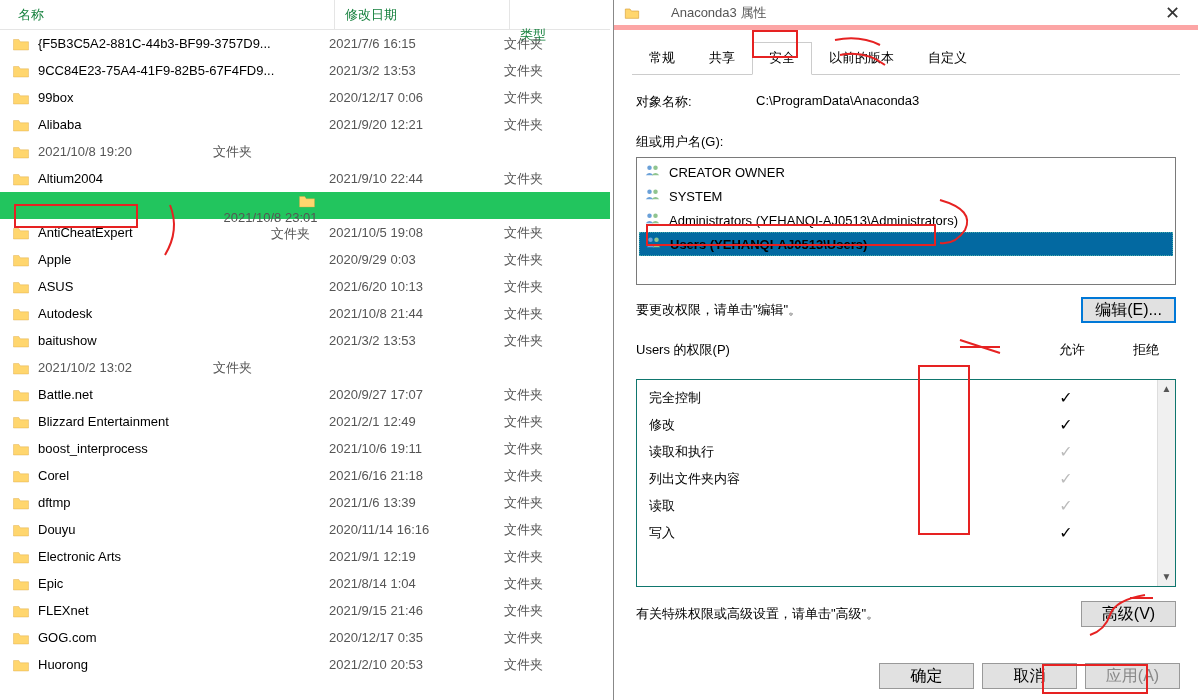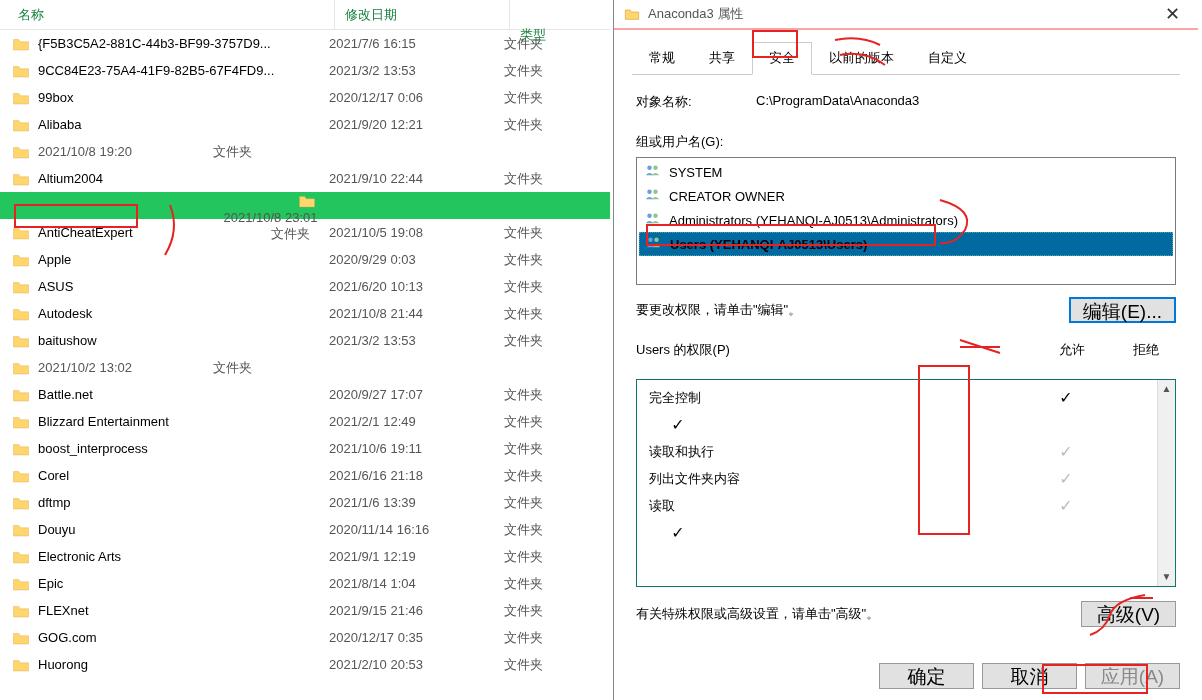--- a/index.html
+++ b/index.html
@@ -13,37 +13,37 @@
 .col-type { width: 90px; border-right: none !important; margin-top: 40px; }
 .list-body { }
 .file-row { display: flex; height: 27px; align-items: center; padding-left: 12px; }
 .file-row.selected { background: #22c55e; flex-direction: column; }
 .file-row .icon { width: 18px; height: 18px; margin-right: 8px; }
 .file-row .name { width: 291px; white-space: nowrap; overflow: hidden; text-overflow: ellipsis; }
 .file-row .date { width: 175px; color: #555; }
 .file-row .type { width: 80px; color: #555; }
 .folder-icon svg { width: 18px; height: 18px; display: block; }
 .dialog { position: absolute; left: 613px; top: 0; width: 585px; height: 700px; background: #fff; border-left: 1px solid #888; }
-.title-bar { height: 30px; display: flex; align-items: center; padding: 0 10px; border-bottom: 2px solid #fca5a5; }
+.title-bar { height: 30px; display: flex; align-items: center; padding: 0 10px; border-bottom: 5px solid #fca5a5; gap: 23px; }
 .title-bar .ticon { width: 16px; height: 16px; margin-right: 8px; }
 .title-bar .title { flex: 1; color: #555; }
 .title-bar .close { font-size: 18px; color: #333; padding: 0 8px; cursor: pointer; }
 .tabs { display: flex; border-bottom: 1px solid #ccc; margin: 12px 18px 0 18px; position: relative; }
 .tab { padding: 6px 16px; cursor: pointer; border: 1px solid transparent; position: relative; }
 .tab.active { border: 1px solid #ccc; border-bottom: 1px solid #fff; background: #fff; margin-bottom: -1px; }
 .dlg-body { padding: 18px 22px; }
 .obj-row { display: flex; margin-bottom: 22px; }
 .obj-label { width: 120px; }
 .groups-label { margin-bottom: 6px; }
 .groups-box { border: 1px solid #7a7a7a; height: 128px; overflow: auto; padding: 2px; }
 .group-item { display: flex; align-items: center; height: 24px; padding: 0 6px; cursor: pointer; }
 .group-item.selected { background: #0369a1; border: 1px dotted #4aa; font-weight: bold; }
 .group-item .gicon { width: 18px; height: 16px; margin-right: 6px; }
 .edit-row { display: flex; justify-content: space-between; align-items: center; margin: 12px 0 18px 0; }
-.win-btn { min-width: 95px; height: 26px; border: 1px solid #999; background: #e1e1e1; font-family: inherit; font-size: 19px; cursor: pointer; padding: 0 12px; }
+.win-btn { min-width: 95px; height: 26px; border: 1px solid #999; background: #e1e1e1; font-family: inherit; font-size: 16px; cursor: pointer; padding: 0 12px; }
 .win-btn.highlight { border: 2px solid #0078d7; }
 .win-btn:disabled { color: #888; }
 .perm-header { display: flex; justify-content: space-between; margin-bottom: 20px; }
 .perm-header .right { display: flex; }
 .perm-header .allow { width: 88px; text-align: center; }
 .perm-header .deny { width: 60px; text-align: center; }
 .perm-box { border: 1px solid #0f766e; height: 208px; display: flex; }
 .perm-list { flex: 1; padding: 4px 0; overflow: hidden; }
 .perm-row { display: flex; align-items: center; height: 27px; padding: 0 12px; }
 .perm-row .pname { flex: 1; }
@@ -345,30 +345,30 @@
 
     <div class="groups-label">组或用户名(G):</div>
     <div class="groups-box" id="groups-box">
         <div class="group-item">
           <span class="gicon"><svg viewBox="0 0 24 16">
               <circle cx="6" cy="5" r="3" fill="#6aa0d8"></circle>
               <circle cx="14" cy="5" r="3" fill="#8fc48f"></circle>
               <path d="M1 15 Q6 9 11 15" fill="#6aa0d8"></path>
               <path d="M9 15 Q14 9 19 15" fill="#8fc48f"></path>
             </svg></span>
-          <span>SYSTEM</span>
+          <span>CREATOR OWNER</span>
         </div>
         <div class="group-item">
           <span class="gicon"><svg viewBox="0 0 24 16">
               <circle cx="6" cy="5" r="3" fill="#6aa0d8"></circle>
               <circle cx="14" cy="5" r="3" fill="#8fc48f"></circle>
               <path d="M1 15 Q6 9 11 15" fill="#6aa0d8"></path>
               <path d="M9 15 Q14 9 19 15" fill="#8fc48f"></path>
             </svg></span>
-          <span>CREATOR OWNER</span>
+          <span>SYSTEM</span>
         </div>
         <div class="group-item">
           <span class="gicon"><svg viewBox="0 0 24 16">
               <circle cx="6" cy="5" r="3" fill="#6aa0d8"></circle>
               <circle cx="14" cy="5" r="3" fill="#8fc48f"></circle>
               <path d="M1 15 Q6 9 11 15" fill="#6aa0d8"></path>
               <path d="M9 15 Q14 9 19 15" fill="#8fc48f"></path>
             </svg></span>
           <span>Administrators (YEHANQI-AJ0513\Administrators)</span>
         </div>
@@ -396,39 +396,41 @@
       </div>
     </div>
     <div class="perm-box">
       <div class="perm-list" id="perm-list">
           <div class="perm-row">
             <span class="pname">完全控制</span>
             <span class="check check-black">✓</span>
             <span class="check deny"></span>
           </div>
           <div class="perm-row">
+            <span class="pname">修改</span>
             <span class="check check-black">✓</span>
             <span class="check deny"></span>
           </div>
           <div class="perm-row">
             <span class="pname">读取和执行</span>
             <span class="check check-gray">✓</span>
             <span class="check deny"></span>
           </div>
           <div class="perm-row">
             <span class="pname">列出文件夹内容</span>
             <span class="check check-gray">✓</span>
             <span class="check deny"></span>
           </div>
           <div class="perm-row">
             <span class="pname">读取</span>
             <span class="check check-gray">✓</span>
             <span class="check deny"></span>
           </div>
           <div class="perm-row">
+            <span class="pname">写入</span>
             <span class="check check-black">✓</span>
             <span class="check deny"></span>
           </div>
         </div>
       <div class="perm-scroll">
         <div class="arrow">▲</div>
         <div class="track"></div>
         <div class="arrow">▼</div>
       </div>
     </div>

